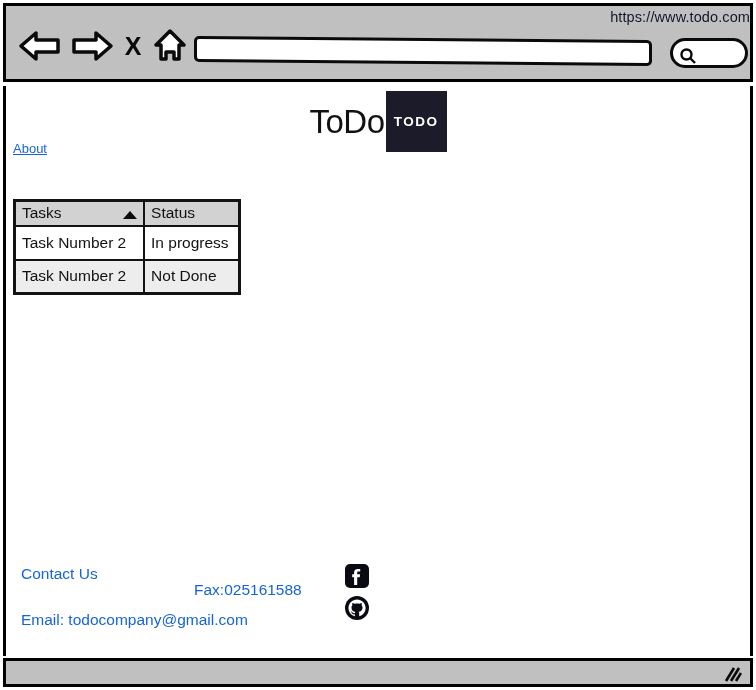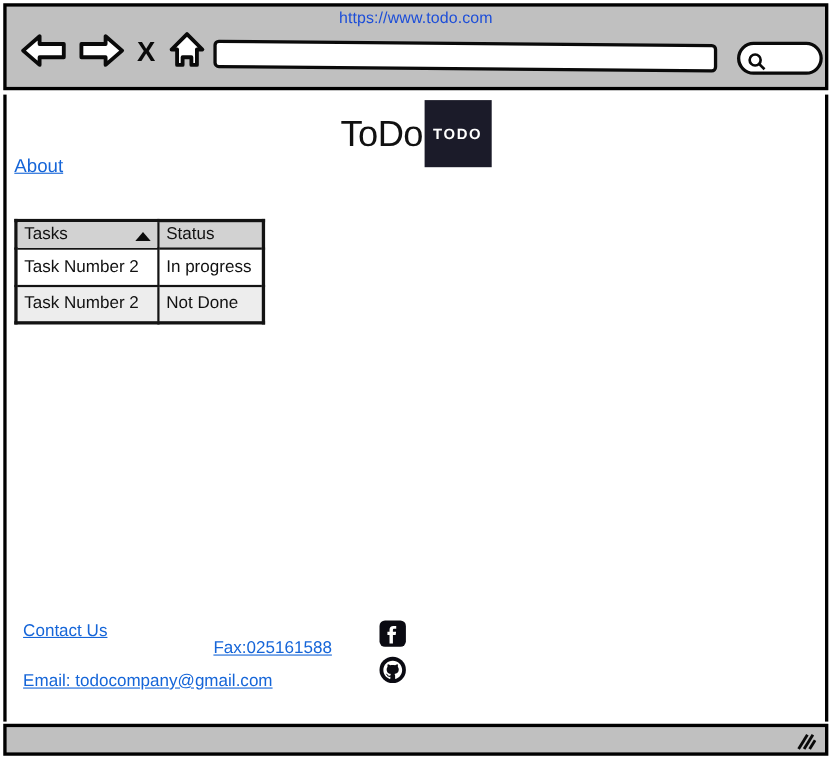--- a/index.html
+++ b/index.html
@@ -28,23 +28,23 @@
     height: 79px;
     background: #c0c0c0;
     border: 3px solid #000000;
   }
 
   .url-title {
     position: absolute;
     left: 0;
     top: 3px;
     width: 100%;
-    text-align: center;
+    text-align: right;
     font-size: 14.5px;
-    color: #1d4ed8;
+    color: #0f172a;
     letter-spacing: 0.1px;
   }
 
   .nav-icons {
     position: absolute;
     left: 12px;
     top: 22px;
     display: flex;
     align-items: center;
     gap: 8px;
@@ -118,21 +118,21 @@
     color: #ffffff;
     font-size: 13.5px;
     font-weight: bold;
     letter-spacing: 1.5px;
   }
 
   .about-link {
     position: absolute;
     left: 7px;
     top: 55px;
-    font-size: 17px;
+    font-size: 13px;
     color: #1565d8;
     text-decoration: underline;
     cursor: pointer;
   }
 
   
   .task-table {
     position: absolute;
     left: 7px;
     top: 113px;
@@ -171,21 +171,20 @@
   }
   .row-alt td { background: #ededed; }
   .row-plain td { background: #ffffff; margin-left: 48px; }
 
   
   .footer { position: absolute; left: 0; top: 0; width: 100%; height: 100%; }
   .f-link {
     position: absolute;
     font-size: 15.5px;
     color: #1565d8;
-    text-decoration: underline;
     cursor: pointer;
     white-space: nowrap;
   }
   .f-contact { left: 15px; top: 479px; }
   .f-fax     { left: 188px; top: 479px; margin-top: 16px; }
   .f-email   { left: 15px; top: 525px; }
 
   .social-col {
     position: absolute;
     left: 338px;

